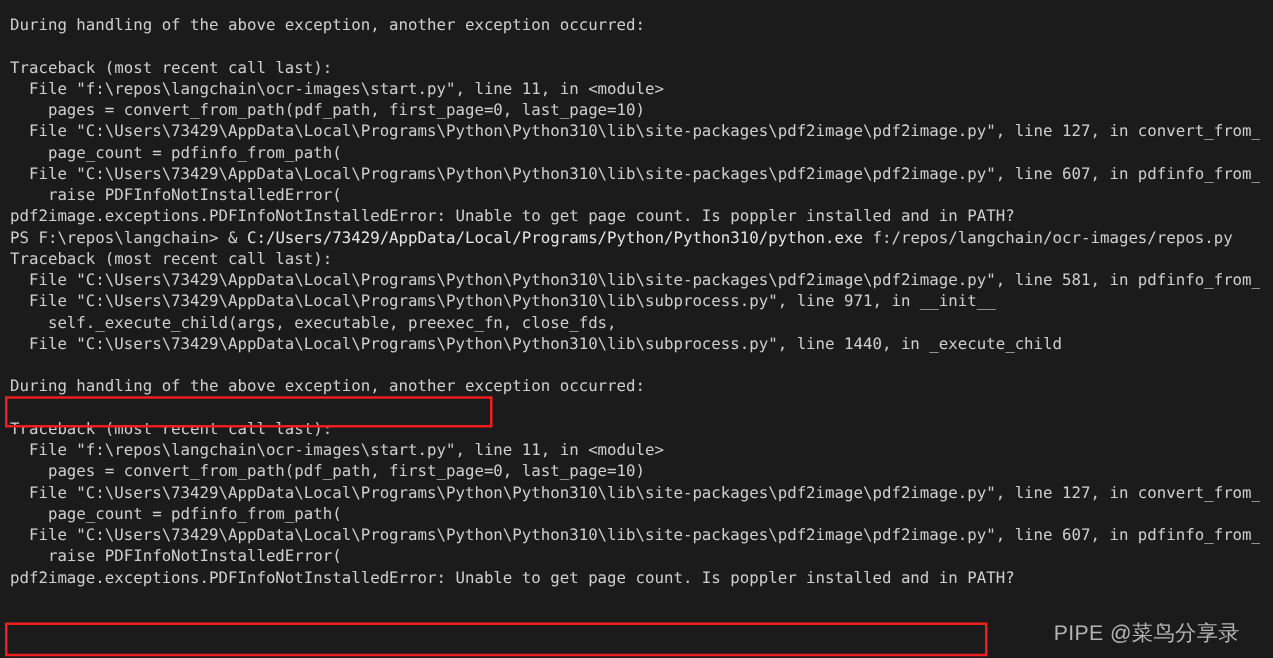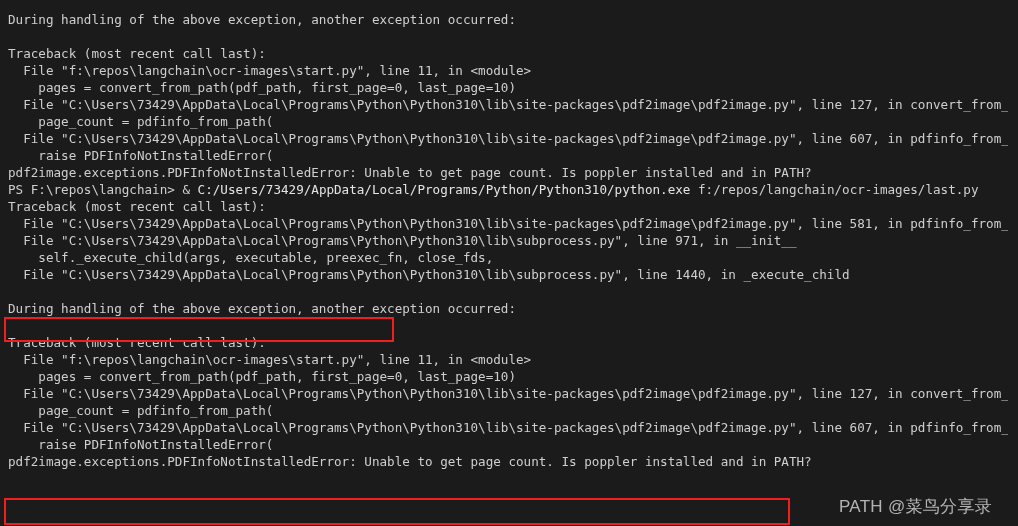--- a/index.html
+++ b/index.html
@@ -93,21 +93,21 @@
     <div class="line blank">&nbsp;</div>
     <div class="line">Traceback (most recent call last):</div>
     <div class="line">  File "f:\repos\langchain\ocr-images\start.py", line 11, in &lt;module&gt;</div>
     <div class="line">    pages = convert_from_path(pdf_path, first_page=0, last_page=10)</div>
     <div class="line">  File "C:\Users\73429\AppData\Local\Programs\Python\Python310\lib\site-packages\pdf2image\pdf2image.py", line 127, in convert_from_path</div>
     <div class="line">    page_count = pdfinfo_from_path(</div>
     <div class="line">  File "C:\Users\73429\AppData\Local\Programs\Python\Python310\lib\site-packages\pdf2image\pdf2image.py", line 607, in pdfinfo_from_path</div>
     <div class="line">    raise PDFInfoNotInstalledError(</div>
     <div class="line">pdf2image.exceptions.PDFInfoNotInstalledError: Unable to get page count. Is poppler installed and in PATH?</div>
 
-    <div class="line"><span class="seg-plain">PS F:\repos\langchain&gt; &amp; </span><span class="seg-yellow">C:/Users/73429/AppData/Local/Programs/Python/Python310/python.exe</span><span class="seg-plain"> f:/repos/langchain/ocr-images/last.py</span></div>
+    <div class="line"><span class="seg-plain">PS F:\repos\langchain&gt; &amp; </span><span class="seg-yellow">C:/Users/73429/AppData/Local/Programs/Python/Python310/python.exe</span><span class="seg-plain"> f:/repos/langchain/ocr-images/repos.py</span></div>
 
     <div class="line">Traceback (most recent call last):</div>
     <div class="line">  File "C:\Users\73429\AppData\Local\Programs\Python\Python310\lib\site-packages\pdf2image\pdf2image.py", line 581, in pdfinfo_from_path</div>
     <div class="line">  File "C:\Users\73429\AppData\Local\Programs\Python\Python310\lib\subprocess.py", line 971, in __init__</div>
     <div class="line">    self._execute_child(args, executable, preexec_fn, close_fds,</div>
     <div class="line">  File "C:\Users\73429\AppData\Local\Programs\Python\Python310\lib\subprocess.py", line 1440, in _execute_child</div>
     <div class="line blank">&nbsp;</div>
     <div class="line">During handling of the above exception, another exception occurred:</div>
     <div class="line blank">&nbsp;</div>
     <div class="line">Traceback (most recent call last):</div>
@@ -117,14 +117,14 @@
     <div class="line">    page_count = pdfinfo_from_path(</div>
     <div class="line">  File "C:\Users\73429\AppData\Local\Programs\Python\Python310\lib\site-packages\pdf2image\pdf2image.py", line 607, in pdfinfo_from_path</div>
     <div class="line">    raise PDFInfoNotInstalledError(</div>
     <div class="line">pdf2image.exceptions.PDFInfoNotInstalledError: Unable to get page count. Is poppler installed and in PATH?</div>
 
   </div>
 
   <div class="redbox" id="redbox-filenotfound"></div>
   <div class="redbox" id="redbox-pdfinfo"></div>
 
-  <div id="watermark">PATH @菜鸟分享录</div>
+  <div id="watermark">PIPE @菜鸟分享录</div>
 </div>
 
 </body></html>

